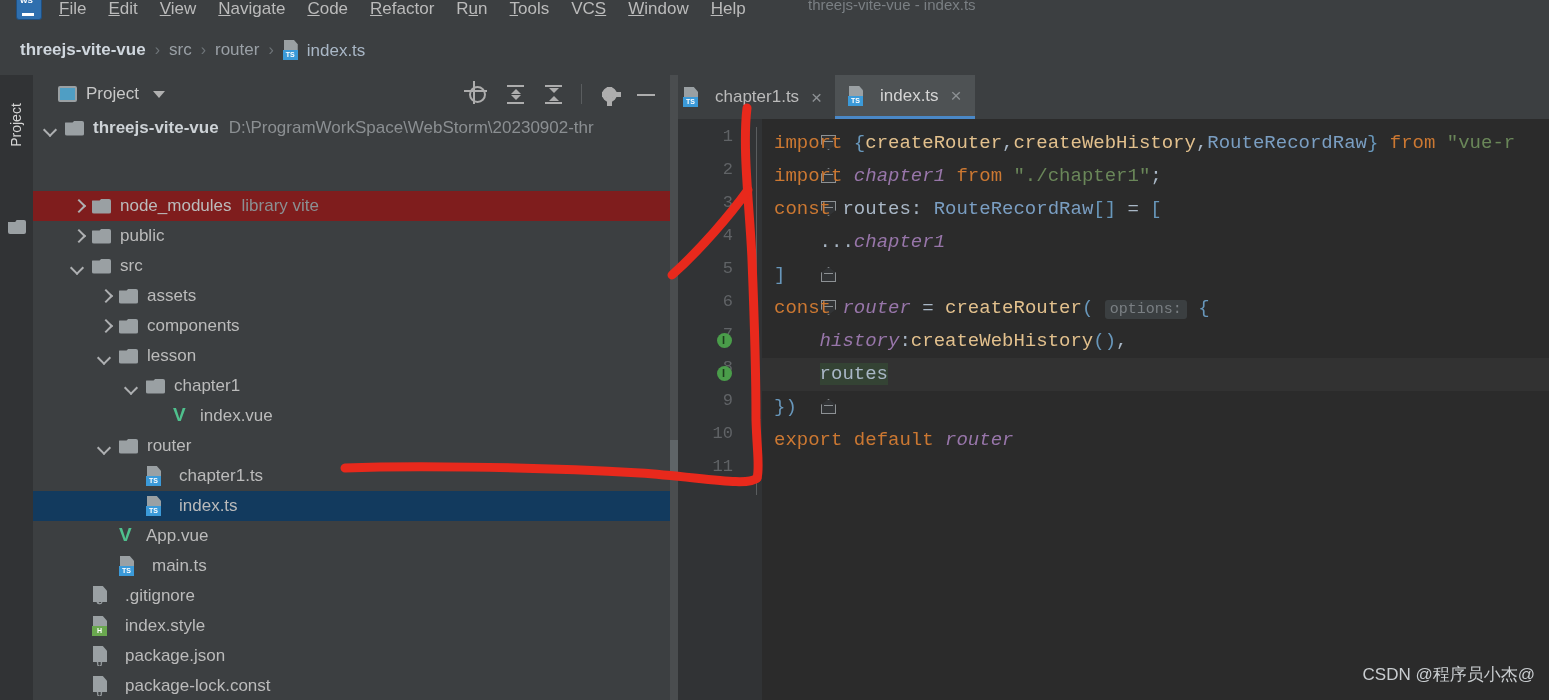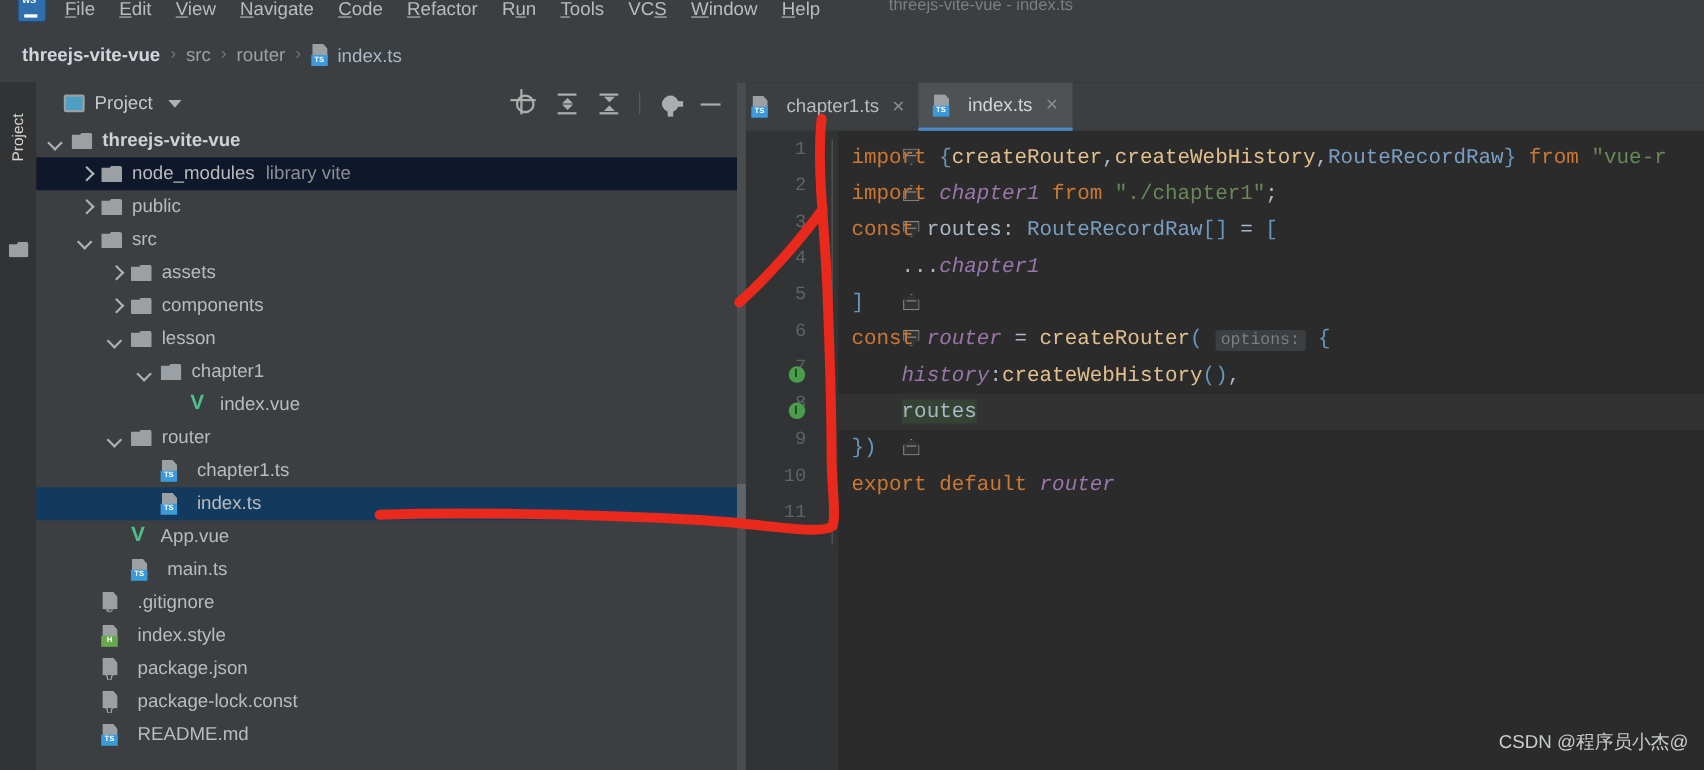--- a/index.html
+++ b/index.html
@@ -143,21 +143,21 @@
   .ic-gear::before{content:"";position:absolute;left:-4px;top:1px;width:19px;height:5px;background:#adadad;}
   .ic-gear::after{content:"";position:absolute;left:1px;top:-4px;width:5px;height:19px;background:#adadad;}
   .ic-minus{ width:18px;height:2px;background:#adadad;margin-top:10px; }
 
   
   .tree{ position:absolute; left:0; top:38px; width:637px; height:587px; }
   .trow{
     position:relative; height:30px; display:flex; align-items:center;
     font-size:17px; color:#bbbbbb; white-space:nowrap;
   }
-  .trow.hl-node{ background:#0f172a; }
+  .trow.hl-node{ background:#7f1d1d;margin-top:48px; }
   .trow.sel{ background:#123a5e; }
   .arrow{ width:11px;height:11px; position:relative; flex:0 0 auto;}
   .arrow.open::before{
     content:""; position:absolute; left:0; top:2px;
     width:8px;height:8px; border-right:2px solid #aeb0b2; border-bottom:2px solid #aeb0b2;
     transform:rotate(45deg);
   }
   .arrow.closed::before{
     content:""; position:absolute; left:2px; top:0px;
     width:8px;height:8px; border-right:2px solid #aeb0b2; border-top:2px solid #aeb0b2;
@@ -346,20 +346,21 @@
           </div>
       </div>
     </div>
     <div class="tree" id="tree">
         <div class="trow">
           <span style="display:inline-block;width:12px"></span>
           <span class="arrow open"></span>
           <span style="display:inline-block;width:9px"></span>
           <span class="folder"></span>
           <span class="fname bold">threejs-vite-vue</span>
+          <span class="fmeta">D:\ProgramWorkSpace\WebStorm\20230902-thr</span>
         </div>
         <div class="trow hl-node">
           <span style="display:inline-block;width:39px"></span>
           <span class="arrow closed"></span>
           <span style="display:inline-block;width:9px"></span>
           <span class="folder"></span>
           <span class="fname">node_modules</span>
           <span class="fmeta">library vite</span>
         </div>
         <div class="trow">

